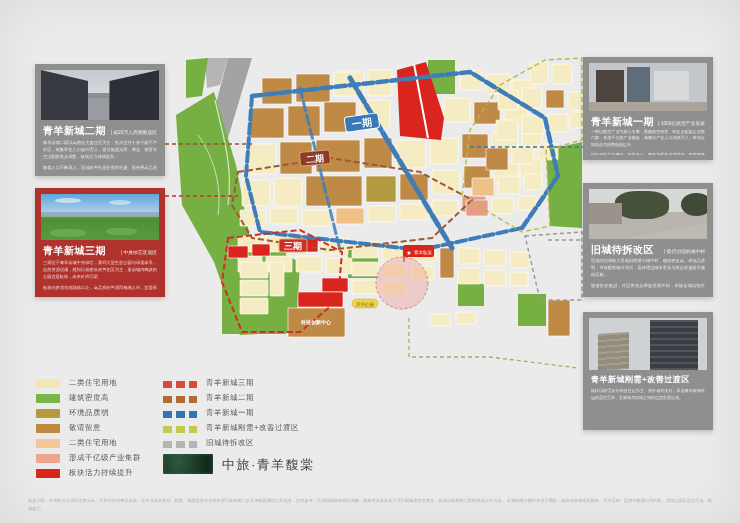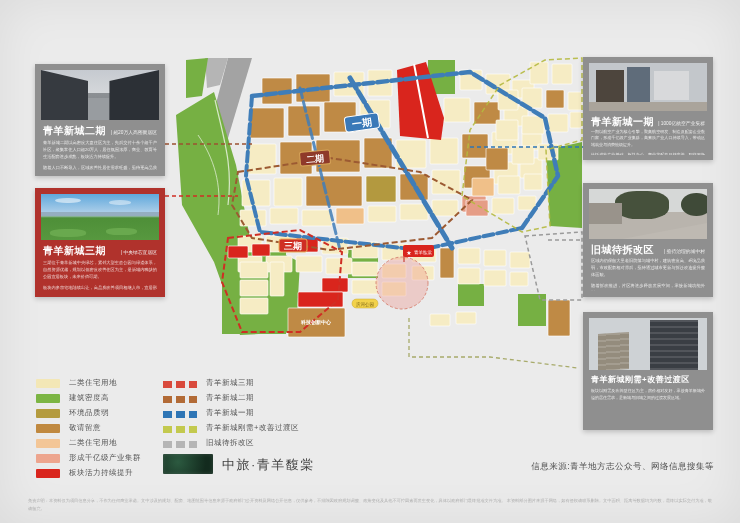--- a/index.html
+++ b/index.html
@@ -325,20 +325,19 @@
         <span class="sw dash" style="background: repeating-linear-gradient(90deg, rgb(181, 181, 181) 0px, rgb(181, 181, 181) 9px, transparent 9px, transparent 13px);"></span>
         <span class="llabel">旧城待拆改区</span>
       </div>
     </div>
 
   <div class="logo">
     <span class="logo-img"></span>
     <span class="logo-text">中旅·青羊馥棠</span>
   </div>
 
-  <div class="source">信息来源:青羊地方志公众号、网络信息搜集等</div>
 
   <div class="footer">
     <span>免责声明：本资料仅为项目信息分享，不作为任何商业承诺。文中涉及的规划、配套、地图范围等信息来源于政府部门公开资料及网络公开信息，仅供参考，不排除因政府规划调整、政策变化及其他不可控因素而发生变化，具体以政府部门最终批准文件为准。</span>
     <span>本资料部分图片来源于网络，如有侵权请联系删除。文中面积、距离等数据均为约数，最终以实际交付为准，敬请留意。</span>
   </div>
 
 </div>
 
 </body></html>

